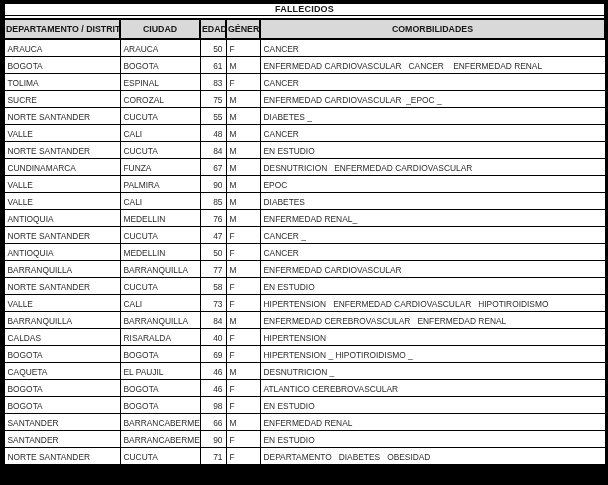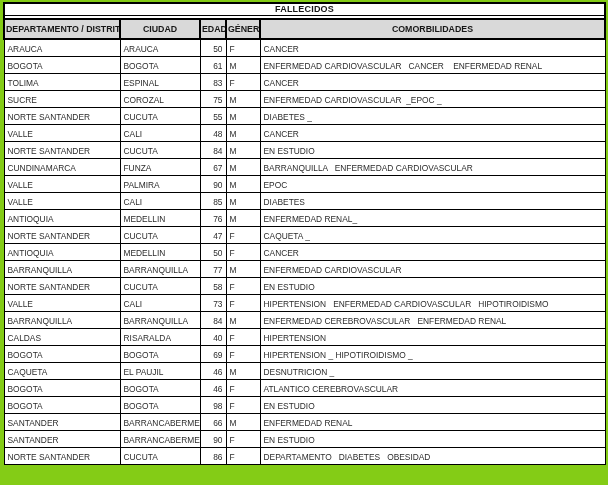--- a/index.html
+++ b/index.html
@@ -5,21 +5,21 @@
   html, body {
     margin: 0;
     padding: 0;
     background: #ffffff;
     font-family: "Liberation Sans", sans-serif;
   }
   .viewport {
     position: relative;
     width: 608px;
     height: 485px;
-    background: #84cc16;
+    background: #000000;
     overflow: hidden;
   }
   .sheet {
     position: absolute;
     left: 3px;
     top: 2px;
   }
   table.report {
     border-collapse: collapse;
     table-layout: fixed;
@@ -150,21 +150,21 @@
     <td class="data-cell">CUCUTA</td>
     <td class="data-cell col-edad">84</td>
     <td class="data-cell col-genero">M</td>
     <td class="data-cell">EN ESTUDIO</td>
   </tr>
           <tr>
     <td class="data-cell">CUNDINAMARCA</td>
     <td class="data-cell">FUNZA</td>
     <td class="data-cell col-edad">67</td>
     <td class="data-cell col-genero">M</td>
-    <td class="data-cell">BARRANQUILLA   ENFERMEDAD CARDIOVASCULAR</td>
+    <td class="data-cell">DESNUTRICION   ENFERMEDAD CARDIOVASCULAR</td>
   </tr>
           <tr>
     <td class="data-cell">VALLE</td>
     <td class="data-cell">PALMIRA</td>
     <td class="data-cell col-edad">90</td>
     <td class="data-cell col-genero">M</td>
     <td class="data-cell">EPOC</td>
   </tr>
           <tr>
     <td class="data-cell">VALLE</td>
@@ -178,21 +178,21 @@
     <td class="data-cell">MEDELLIN</td>
     <td class="data-cell col-edad">76</td>
     <td class="data-cell col-genero">M</td>
     <td class="data-cell">ENFERMEDAD RENAL_</td>
   </tr>
           <tr>
     <td class="data-cell">NORTE SANTANDER</td>
     <td class="data-cell">CUCUTA</td>
     <td class="data-cell col-edad">47</td>
     <td class="data-cell col-genero">F</td>
-    <td class="data-cell">CAQUETA _</td>
+    <td class="data-cell">CANCER _</td>
   </tr>
           <tr>
     <td class="data-cell">ANTIOQUIA</td>
     <td class="data-cell">MEDELLIN</td>
     <td class="data-cell col-edad">50</td>
     <td class="data-cell col-genero">F</td>
     <td class="data-cell">CANCER</td>
   </tr>
           <tr>
     <td class="data-cell">BARRANQUILLA</td>
@@ -267,20 +267,20 @@
           <tr>
     <td class="data-cell">SANTANDER</td>
     <td class="data-cell">BARRANCABERMEJA</td>
     <td class="data-cell col-edad">90</td>
     <td class="data-cell col-genero">F</td>
     <td class="data-cell">EN ESTUDIO</td>
   </tr>
           <tr>
     <td class="data-cell">NORTE SANTANDER</td>
     <td class="data-cell">CUCUTA</td>
-    <td class="data-cell col-edad">86</td>
+    <td class="data-cell col-edad">71</td>
     <td class="data-cell col-genero">F</td>
     <td class="data-cell">DEPARTAMENTO   DIABETES   OBESIDAD</td>
   </tr>
         </tbody>
     </table>
   </div>
 </div>
 
 </body></html>

